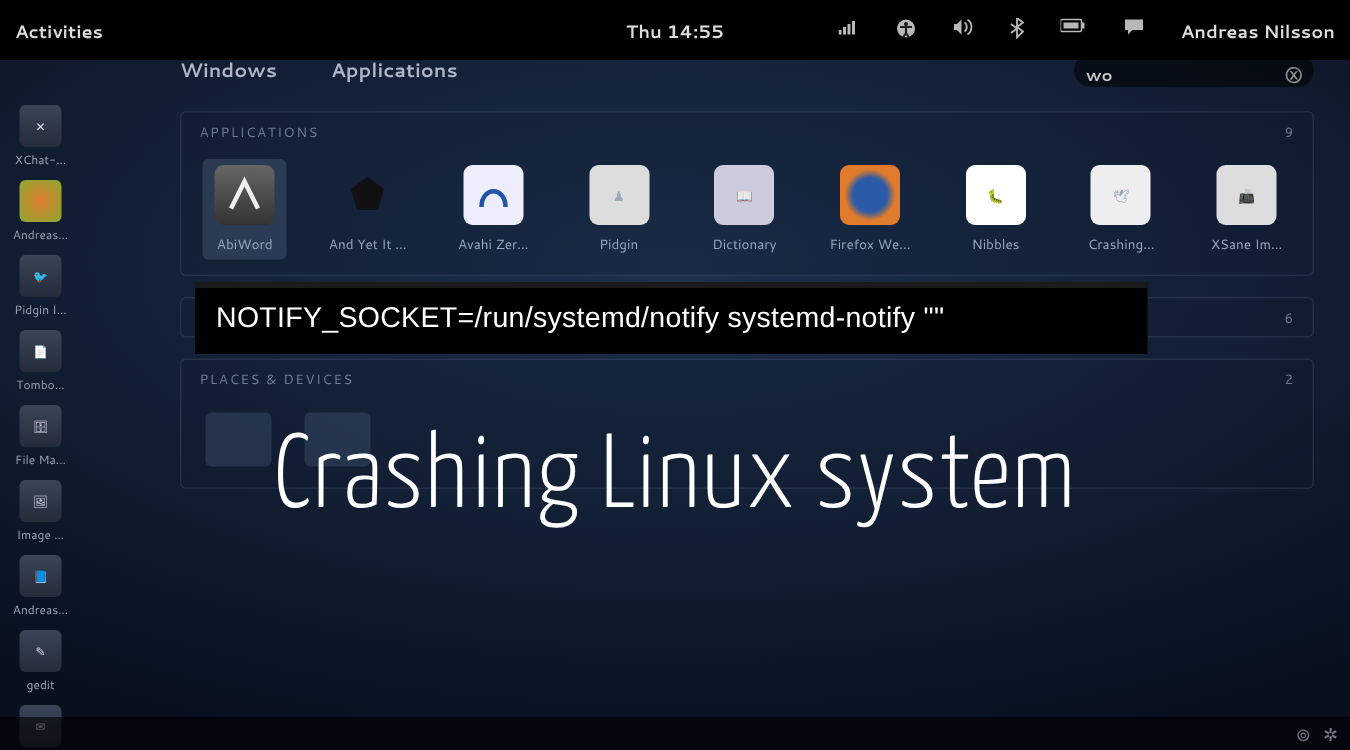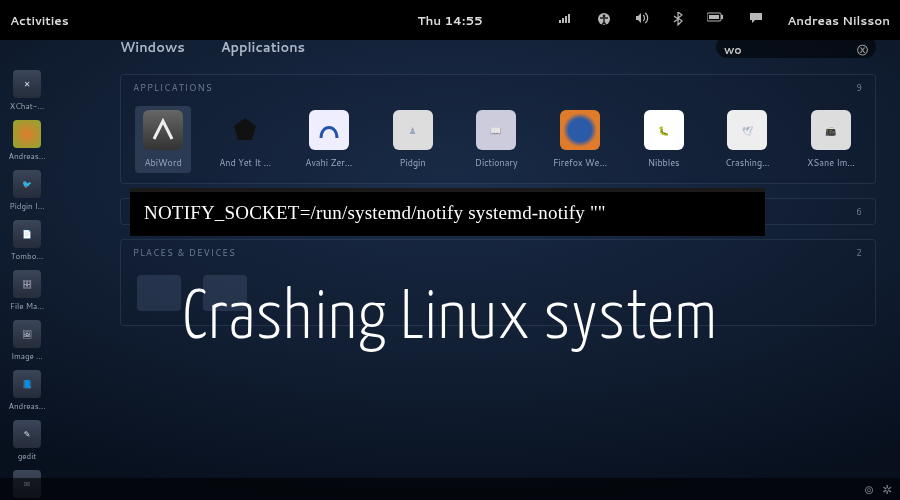--- a/index.html
+++ b/index.html
@@ -82,21 +82,21 @@
 }
 .app-cell.sel { background: rgba(120,140,170,0.25); border-radius:4px; padding:4px 2px; margin:-4px -2px; }
 .app-ico { width:40px;height:40px;border-radius:6px;margin-bottom:6px;display:flex;align-items:center;justify-content:center; }
 .places-row { display:flex; gap:22px; padding:10px 16px 14px; }
 .place-ico { width:44px;height:36px;background:rgba(100,120,150,0.25);border-radius:4px; }
 
 .article-overlay { position:absolute; inset:0; z-index:10; pointer-events:none; }
 .term-strip {
   position:absolute; left:130px; top:188px; width:635px;
   background:#000; color:#fff;
-  font-family:Liberation Serif, serif;
+  font-family:Liberation Sans, sans-serif;
   font-size:19px; padding:10px 14px 12px; letter-spacing:0.2px;
   border-top:4px solid #1a1a1a;
 }
 .headline {
   position:absolute; left:0; right:0; top:285px; text-align:center;
   font-family:"Yanone Kaffeesatz","Arial Narrow",sans-serif;
   font-weight:300; font-size:70px; letter-spacing:1px; color:#fff;
   font-stretch:condensed;
 }
 .bottom-tray {

